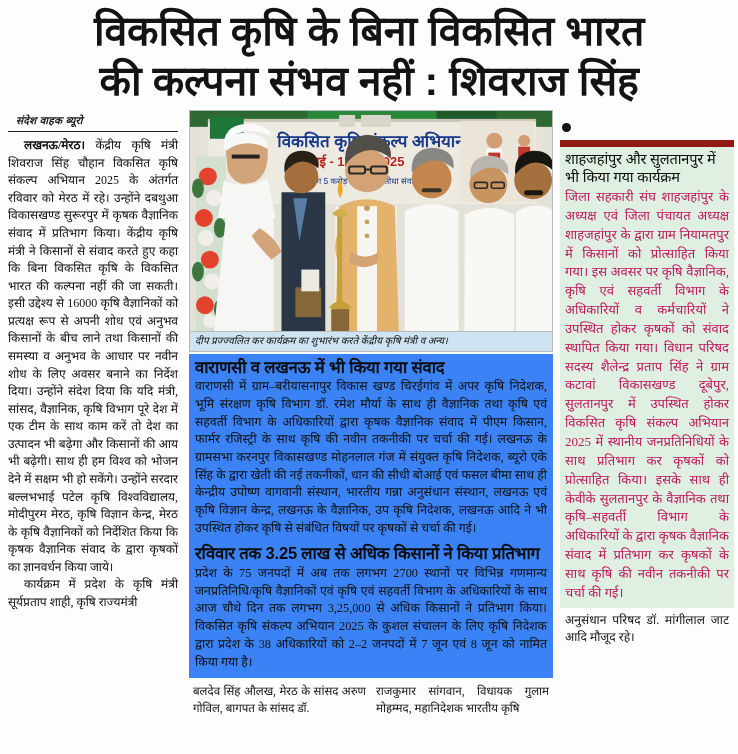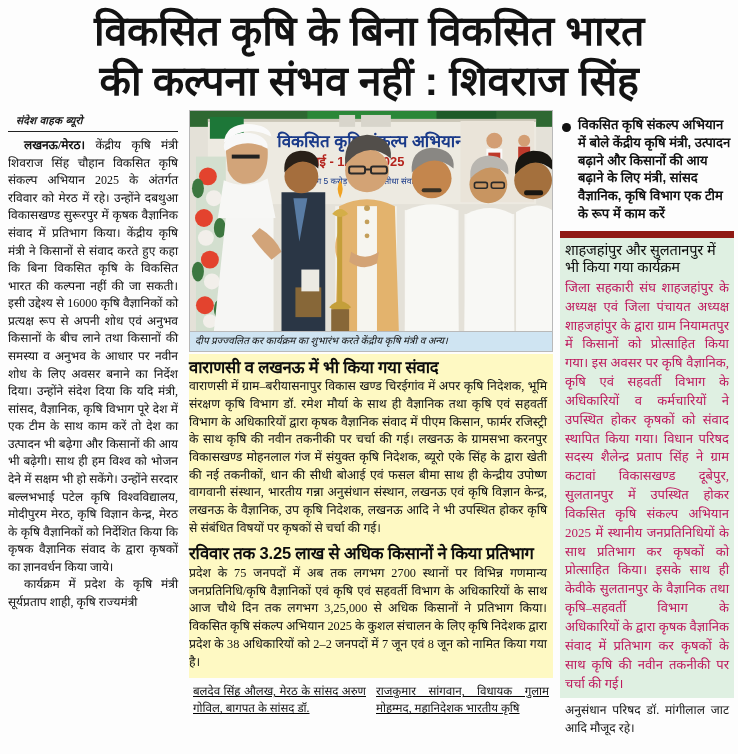--- a/index.html
+++ b/index.html
@@ -108,22 +108,22 @@
     color: #101010;
     padding: 3px 4px 3px 5px;
     line-height: 1.25;
     border-left: 1px solid #b9b9b9;
     border-right: 1px solid #b9b9b9;
     border-bottom: 1px solid #b9b9b9;
   }
 
   
   .peach-box {
-    background: #fef9c3;
-    padding: 4px 6px 7px 0;
+    background: #3b82f6;
+    padding: 4px 6px 7px 6px;
     margin-top: 2px;
   }
   .sec-head {
     font-family: "Liberation Sans", "DejaVu Sans", sans-serif;
     font-weight: bold;
     font-size: 16.6px;
     color: #0d0d0d;
     line-height: 1.18;
     margin-bottom: 1px;
     letter-spacing: -0.2px;
@@ -135,21 +135,20 @@
     text-align: justify;
     color: #111;
   }
   .sec-gap { height: 7px; }
 
   
   .mini-cols {
     display: flex;
     gap: 10px;
     padding: 5px 4px 0 4px;
-    text-decoration: underline;
   }
   .mini-col {
     flex: 1 1 0;
     font-size: 11.6px;
     line-height: 1.48;
     text-align: justify;
     color: #111;
   }
 
   
@@ -344,21 +343,20 @@
 
       <div class="mini-cols">
         <div class="mini-col">बलदेव सिंह औलख, मेरठ के सांसद अरुण गोविल, बागपत के सांसद डॉ.</div>
         <div class="mini-col">राजकुमार सांगवान, विधायक गुलाम मोहम्मद, महानिदेशक भारतीय कृषि</div>
       </div>
     </div>
 
     <div class="col-right">
       <div class="bullet-block">
         <div class="bullet-dot"></div>
-        <div class="bullet-text">विकसित कृषि संकल्प अभियान में बोले केंद्रीय कृषि मंत्री, उत्पादन बढ़ाने और किसानों की आय बढ़ाने के लिए मंत्री, सांसद वैज्ञानिक, कृषि विभाग एक टीम के रूप में काम करें</div>
       </div>
       <div class="red-rule"></div>
       <div class="green-box">
         <div class="sec-head-green">शाहजहांपुर और सुलतानपुर में भी किया गया कार्यक्रम</div>
         <div class="rtext">जिला सहकारी संघ शाहजहांपुर के अध्यक्ष एवं जिला पंचायत अध्यक्ष शाहजहांपुर के द्वारा ग्राम नियामतपुर में  किसानों को प्रोत्साहित किया गया। इस अवसर पर कृषि वैज्ञानिक, कृषि एवं सहवर्ती विभाग के अधिकारियों व कर्मचारियों ने उपस्थित होकर कृषकों को संवाद स्थापित किया गया। विधान परिषद सदस्य शैलेन्द्र प्रताप सिंह ने ग्राम कटावां विकासखण्ड दूबेपुर, सुलतानपुर में उपस्थित होकर विकसित कृषि संकल्प अभियान 2025 में स्थानीय जनप्रतिनिधियों के साथ प्रतिभाग कर कृषकों को प्रोत्साहित किया। इसके साथ ही केवीके सुलतानपुर के वैज्ञानिक तथा कृषि–सहवर्ती विभाग के अधिकारियों के द्वारा कृषक वैज्ञानिक संवाद में प्रतिभाग कर कृषकों के साथ कृषि की नवीन तकनीकी पर चर्चा की गई।</div>
       </div>
       <div class="rtail">अनुसंधान परिषद डॉ. मांगीलाल जाट आदि मौजूद रहे।</div>
     </div>
 
   </div>

